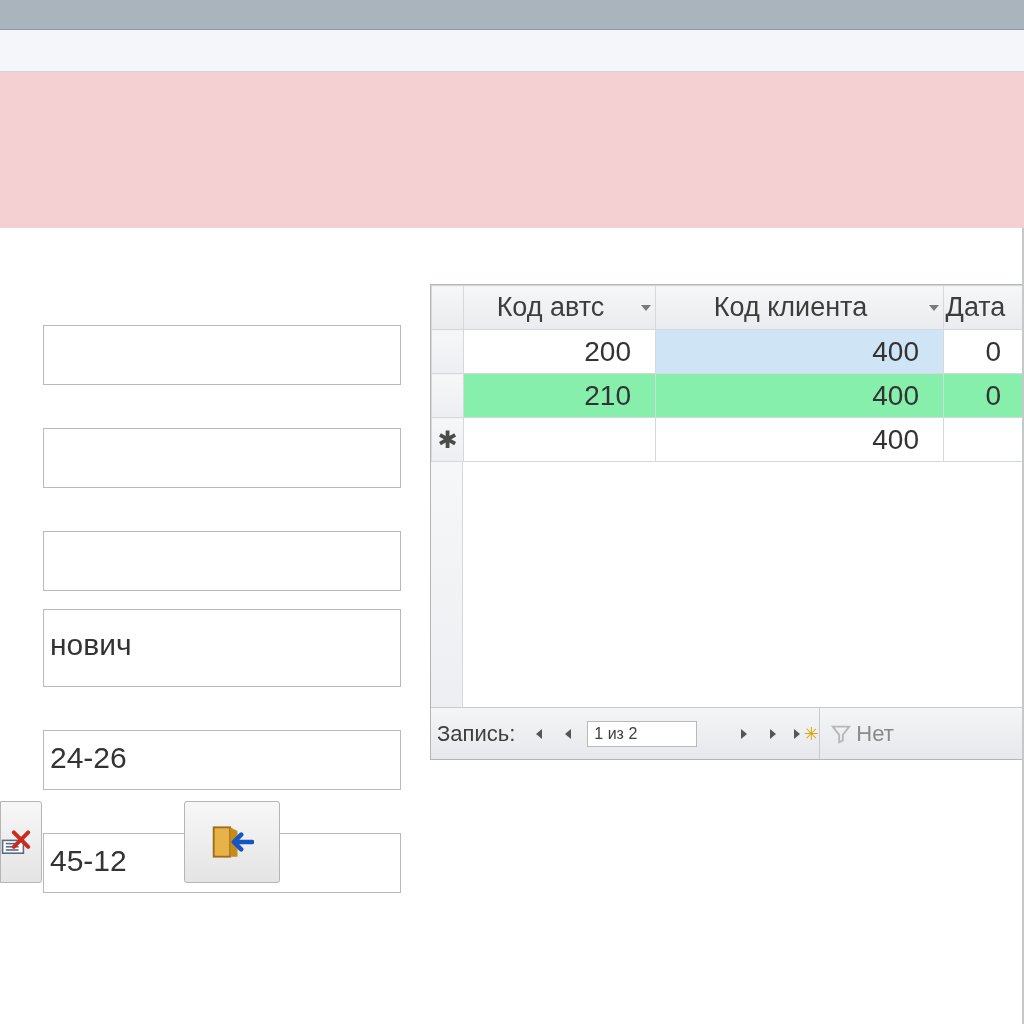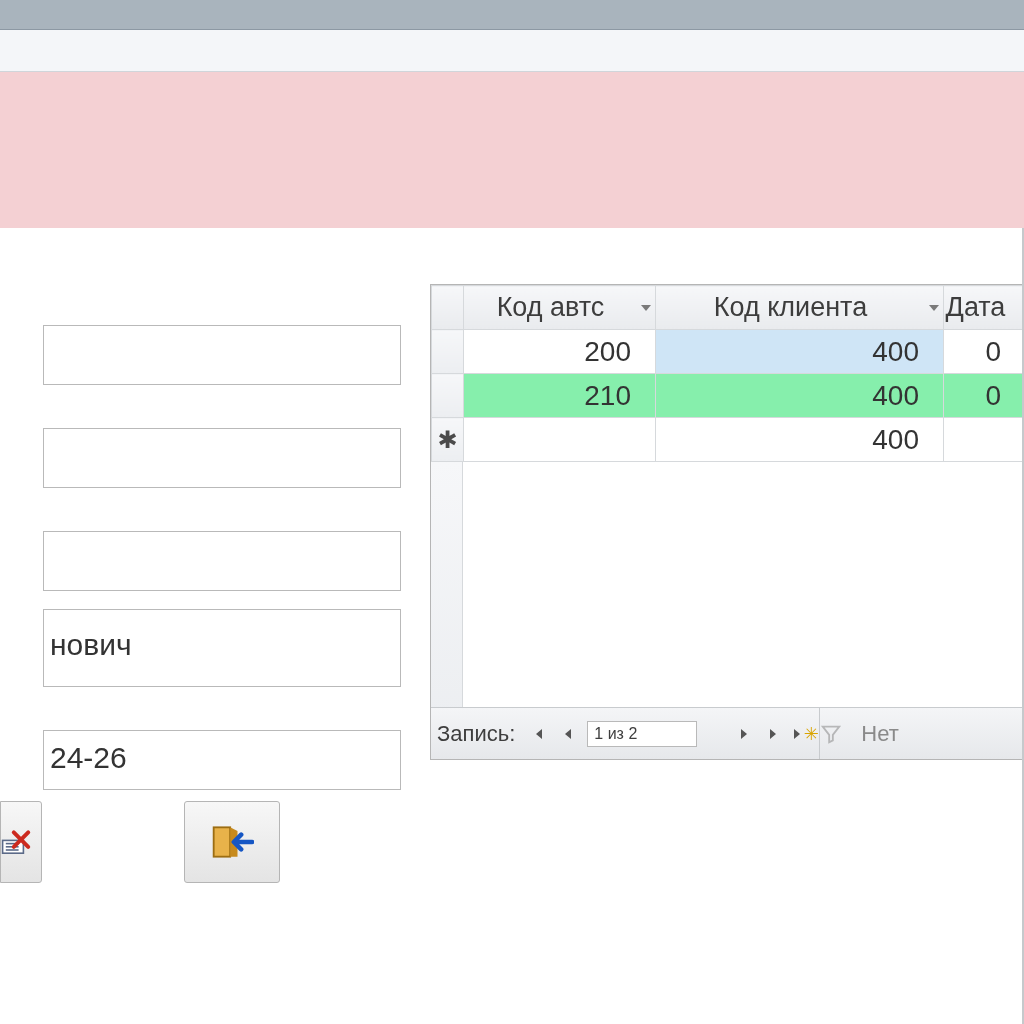--- a/index.html
+++ b/index.html
@@ -35,41 +35,42 @@
   .grid-body-filler { height: calc(476px - 44px*4 - 38px); border-top: 0; }
   .grid-body-filler div { height:100%; border-right:1px solid #d6d9dc;}
 
   
   .recnav { position: absolute; left: 0; right: 0; bottom: 0; height: 52px; background: linear-gradient(#f4f5f7,#e6e8eb); border-top: 1px solid #c8cbce; display: flex; align-items: center; font-size: 22px; color: #3e3e3e; }
   .recnav .lbl { padding: 0 8px 0 6px; }
   .recnav .nbtn { width: 30px; height: 30px; display:flex; align-items:center; justify-content:center; color:#4a4a4a; cursor:pointer; }
   .recnav .nbtn svg{width:14px;height:14px;}
   .recnav .recbox { width: 110px; height: 26px; border: 1px solid #b9b9b9; background: #fff; font-size: 16px; padding: 0 6px; display:flex; align-items:center; margin:0 4px;}
   .recnav .gap { width: 28px;}
-  .recnav .filter { display:flex; align-items:center; gap:19px; color:#8a8a8a; border-left:1px solid #c8cbce; height:100%;}
+  .recnav .filter { display:flex; align-items:center; gap:4px; color:#8a8a8a; padding-left:10px; border-left:1px solid #c8cbce; height:100%;}
   .recnav .filter svg{width:22px;height:22px; opacity:.55;}
   .recnav .newstar { color:#d9a400; font-size:18px;}
 
   .right-edge { position:absolute; right:0; top:0; bottom:0; width:2px; background:#c6c9cc; }
 </style>
 </head>
 <body>
 
 <div class="topbar"></div>
 <div class="ribbon-blank"></div>
 <div class="pink-band"></div>
 
 <div class="content">
 
   <div class="form-col">
     <div class="field rt"></div>
     <div class="field"></div>
     <div class="field"></div>
     <div class="field tall">нович</div>
     <div class="field">24-26</div>
+    <div class="field">45-12</div>
   </div>
 
   <div class="btn-row">
     <div class="btn first">
       <svg viewBox="0 0 40 40">
         <rect x="2" y="18" width="26" height="16" fill="#fff" stroke="#5b6a88" stroke-width="2"></rect>
         <line x1="6" y1="22" x2="22" y2="22" stroke="#5b6a88" stroke-width="2"></line>
         <line x1="6" y1="26" x2="22" y2="26" stroke="#5b6a88" stroke-width="2"></line>
         <line x1="6" y1="30" x2="22" y2="30" stroke="#5b6a88" stroke-width="2"></line>
         <path d="M16 8 L34 26 M34 8 L16 26" stroke="#cc2a1f" stroke-width="5" stroke-linecap="round"></path>

